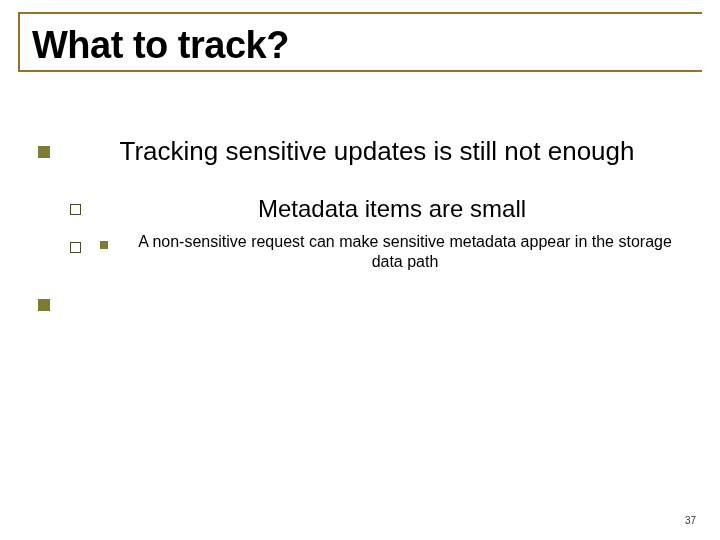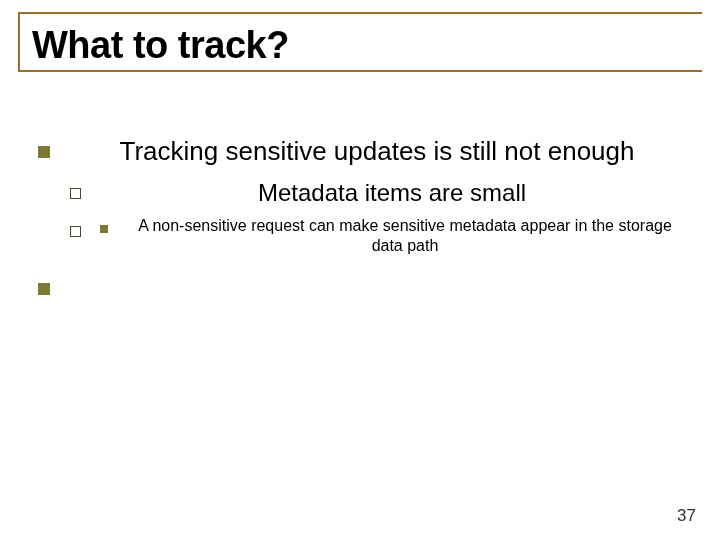--- a/index.html
+++ b/index.html
@@ -72,21 +72,21 @@
     position: absolute;
     left: 6px;
     top: 11px;
     width: 12px;
     height: 12px;
     background: #7d7a33;
   }
 
   
   .lvl2 {
-    margin-top: 10px;
+    margin-top: 26px;
   }
   .lvl2 > li {
     position: relative;
     padding-left: 30px;
     font-size: 24px;
     line-height: 1.25;
     margin-bottom: 6px;
   }
   .lvl2 > li::before {
     content: "";
@@ -118,21 +118,21 @@
     top: 9px;
     width: 8px;
     height: 8px;
     background: #7d7a33;
   }
 
   .pagenum {
     position: absolute;
     right: 24px;
     bottom: 14px;
-    font-size: 17px;
+    font-size: 10px;
     color: #333;
   }
 </style>
 </head>
 <body>
 
 <div class="slide">
   <div class="rule-top"></div>
   <div class="corner"></div>
 

